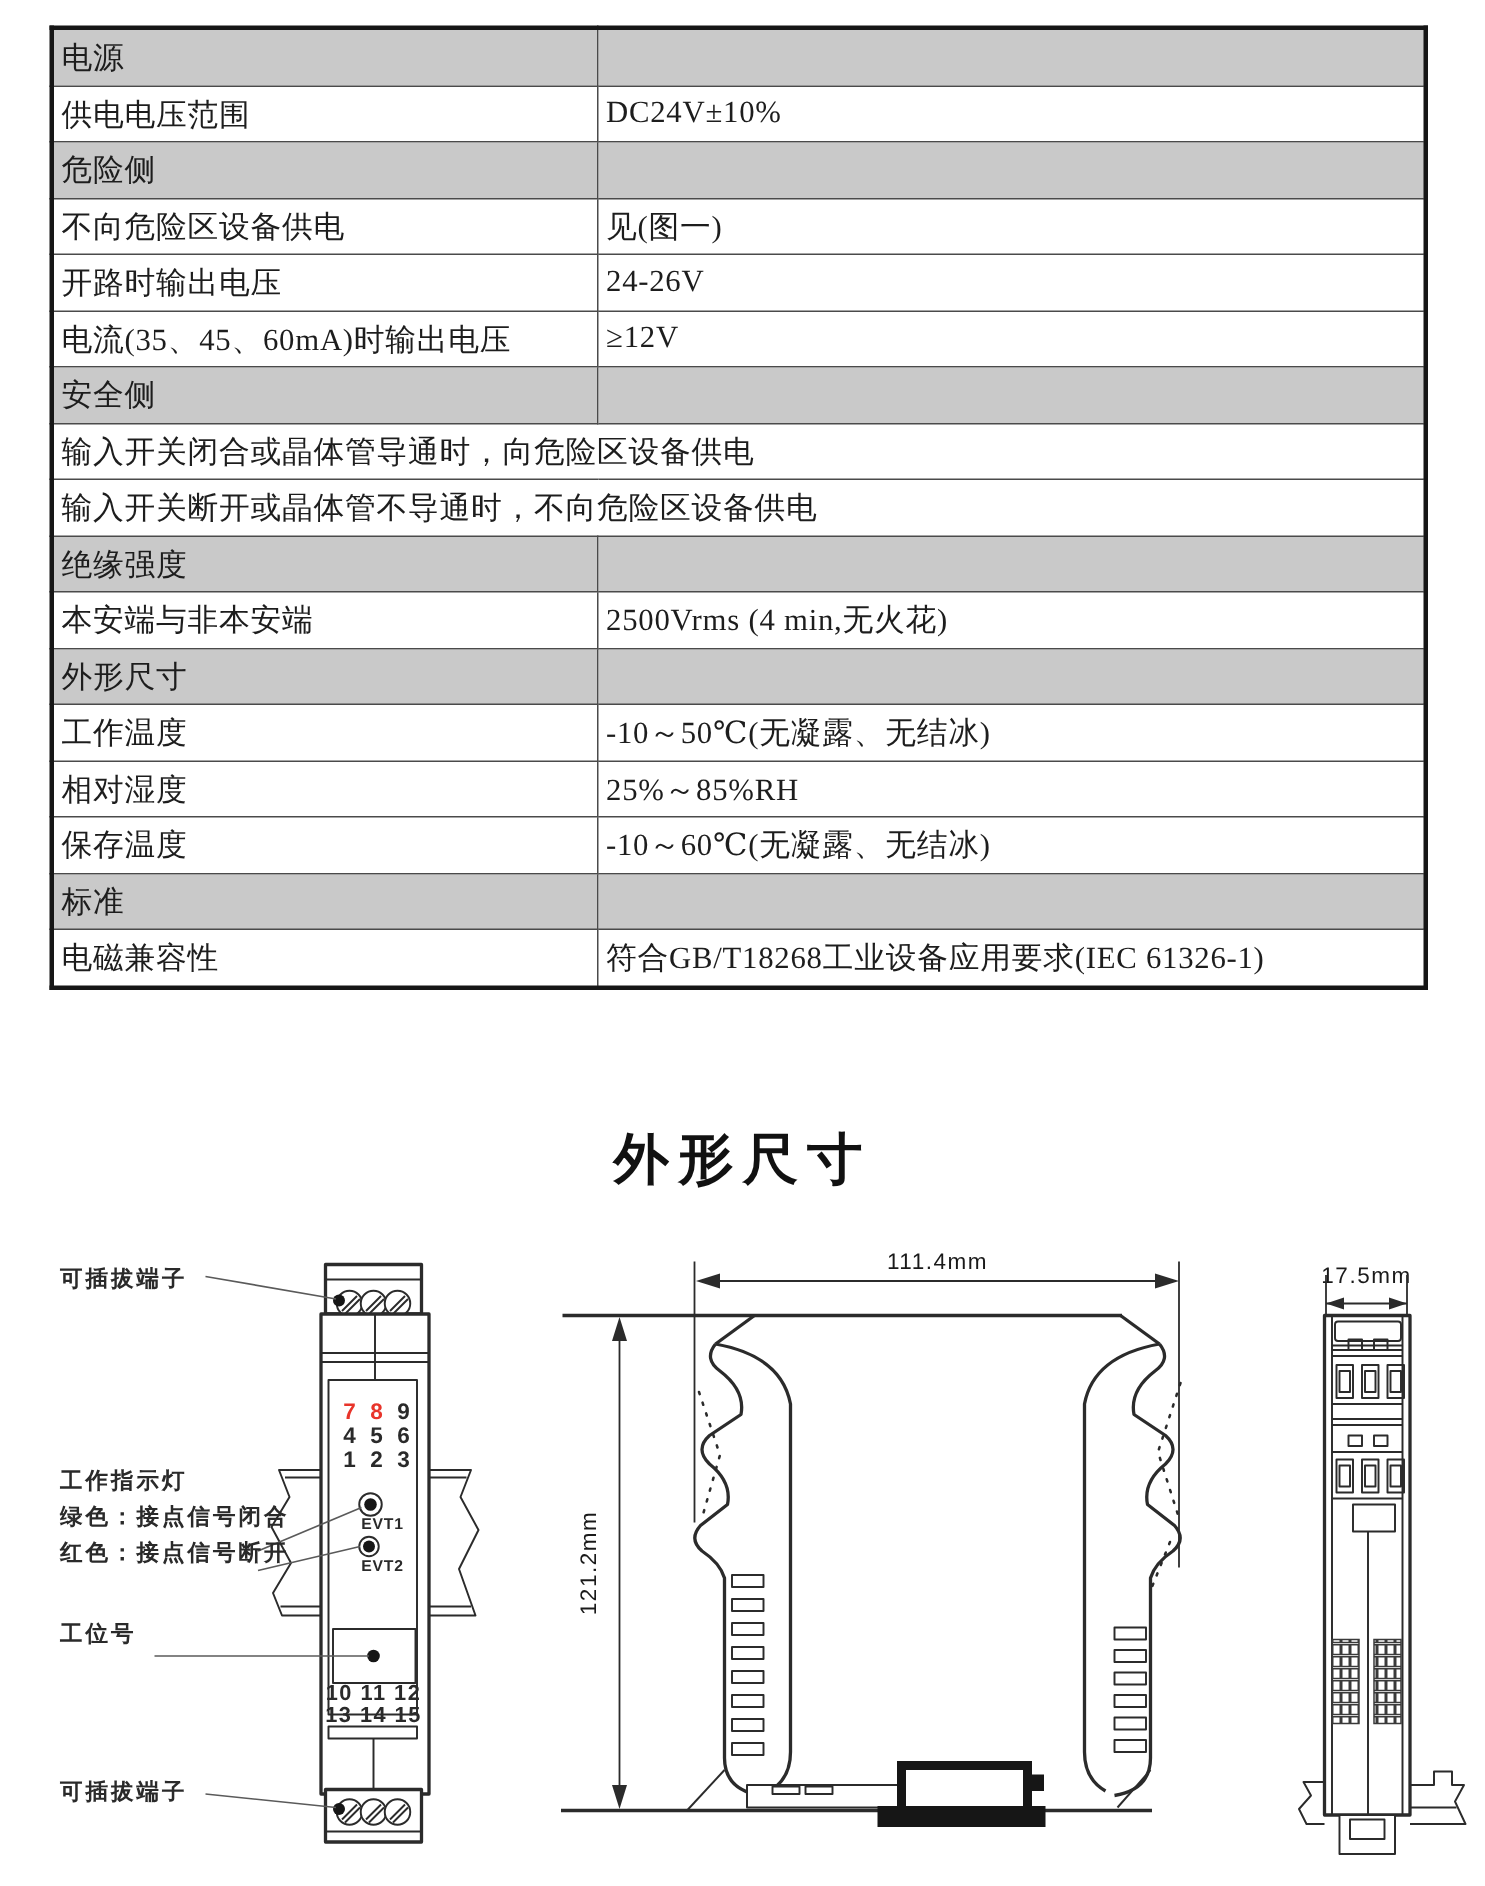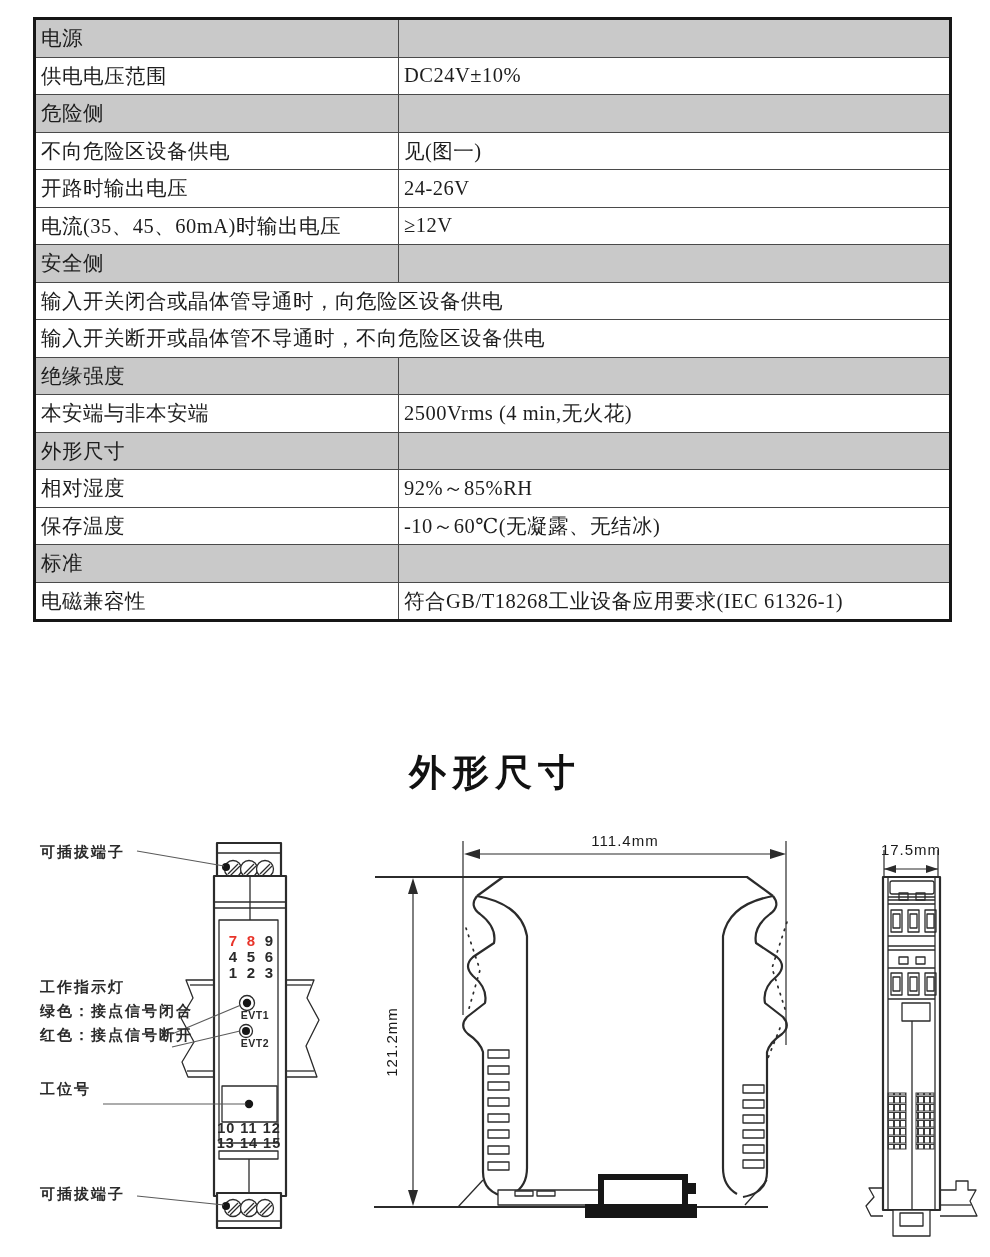--- a/index.html
+++ b/index.html
@@ -110,22 +110,26 @@
         </tr>
         <tr>
           <td class="c1">本安端与非本安端</td>
           <td>2500Vrms (4 min,无火花)</td>
         </tr>
         <tr class="section">
           <td class="c1">外形尺寸</td>
           <td></td>
         </tr>
         <tr>
+          <td class="c1">工作温度</td>
+          <td>-10～50℃(无凝露、无结冰)</td>
+        </tr>
+        <tr>
           <td class="c1">相对湿度</td>
-          <td>92%～85%RH</td>
+          <td>25%～85%RH</td>
         </tr>
         <tr>
           <td class="c1">保存温度</td>
           <td>-10～60℃(无凝露、无结冰)</td>
         </tr>
         <tr class="section">
           <td class="c1">标准</td>
           <td></td>
         </tr>
         <tr>

